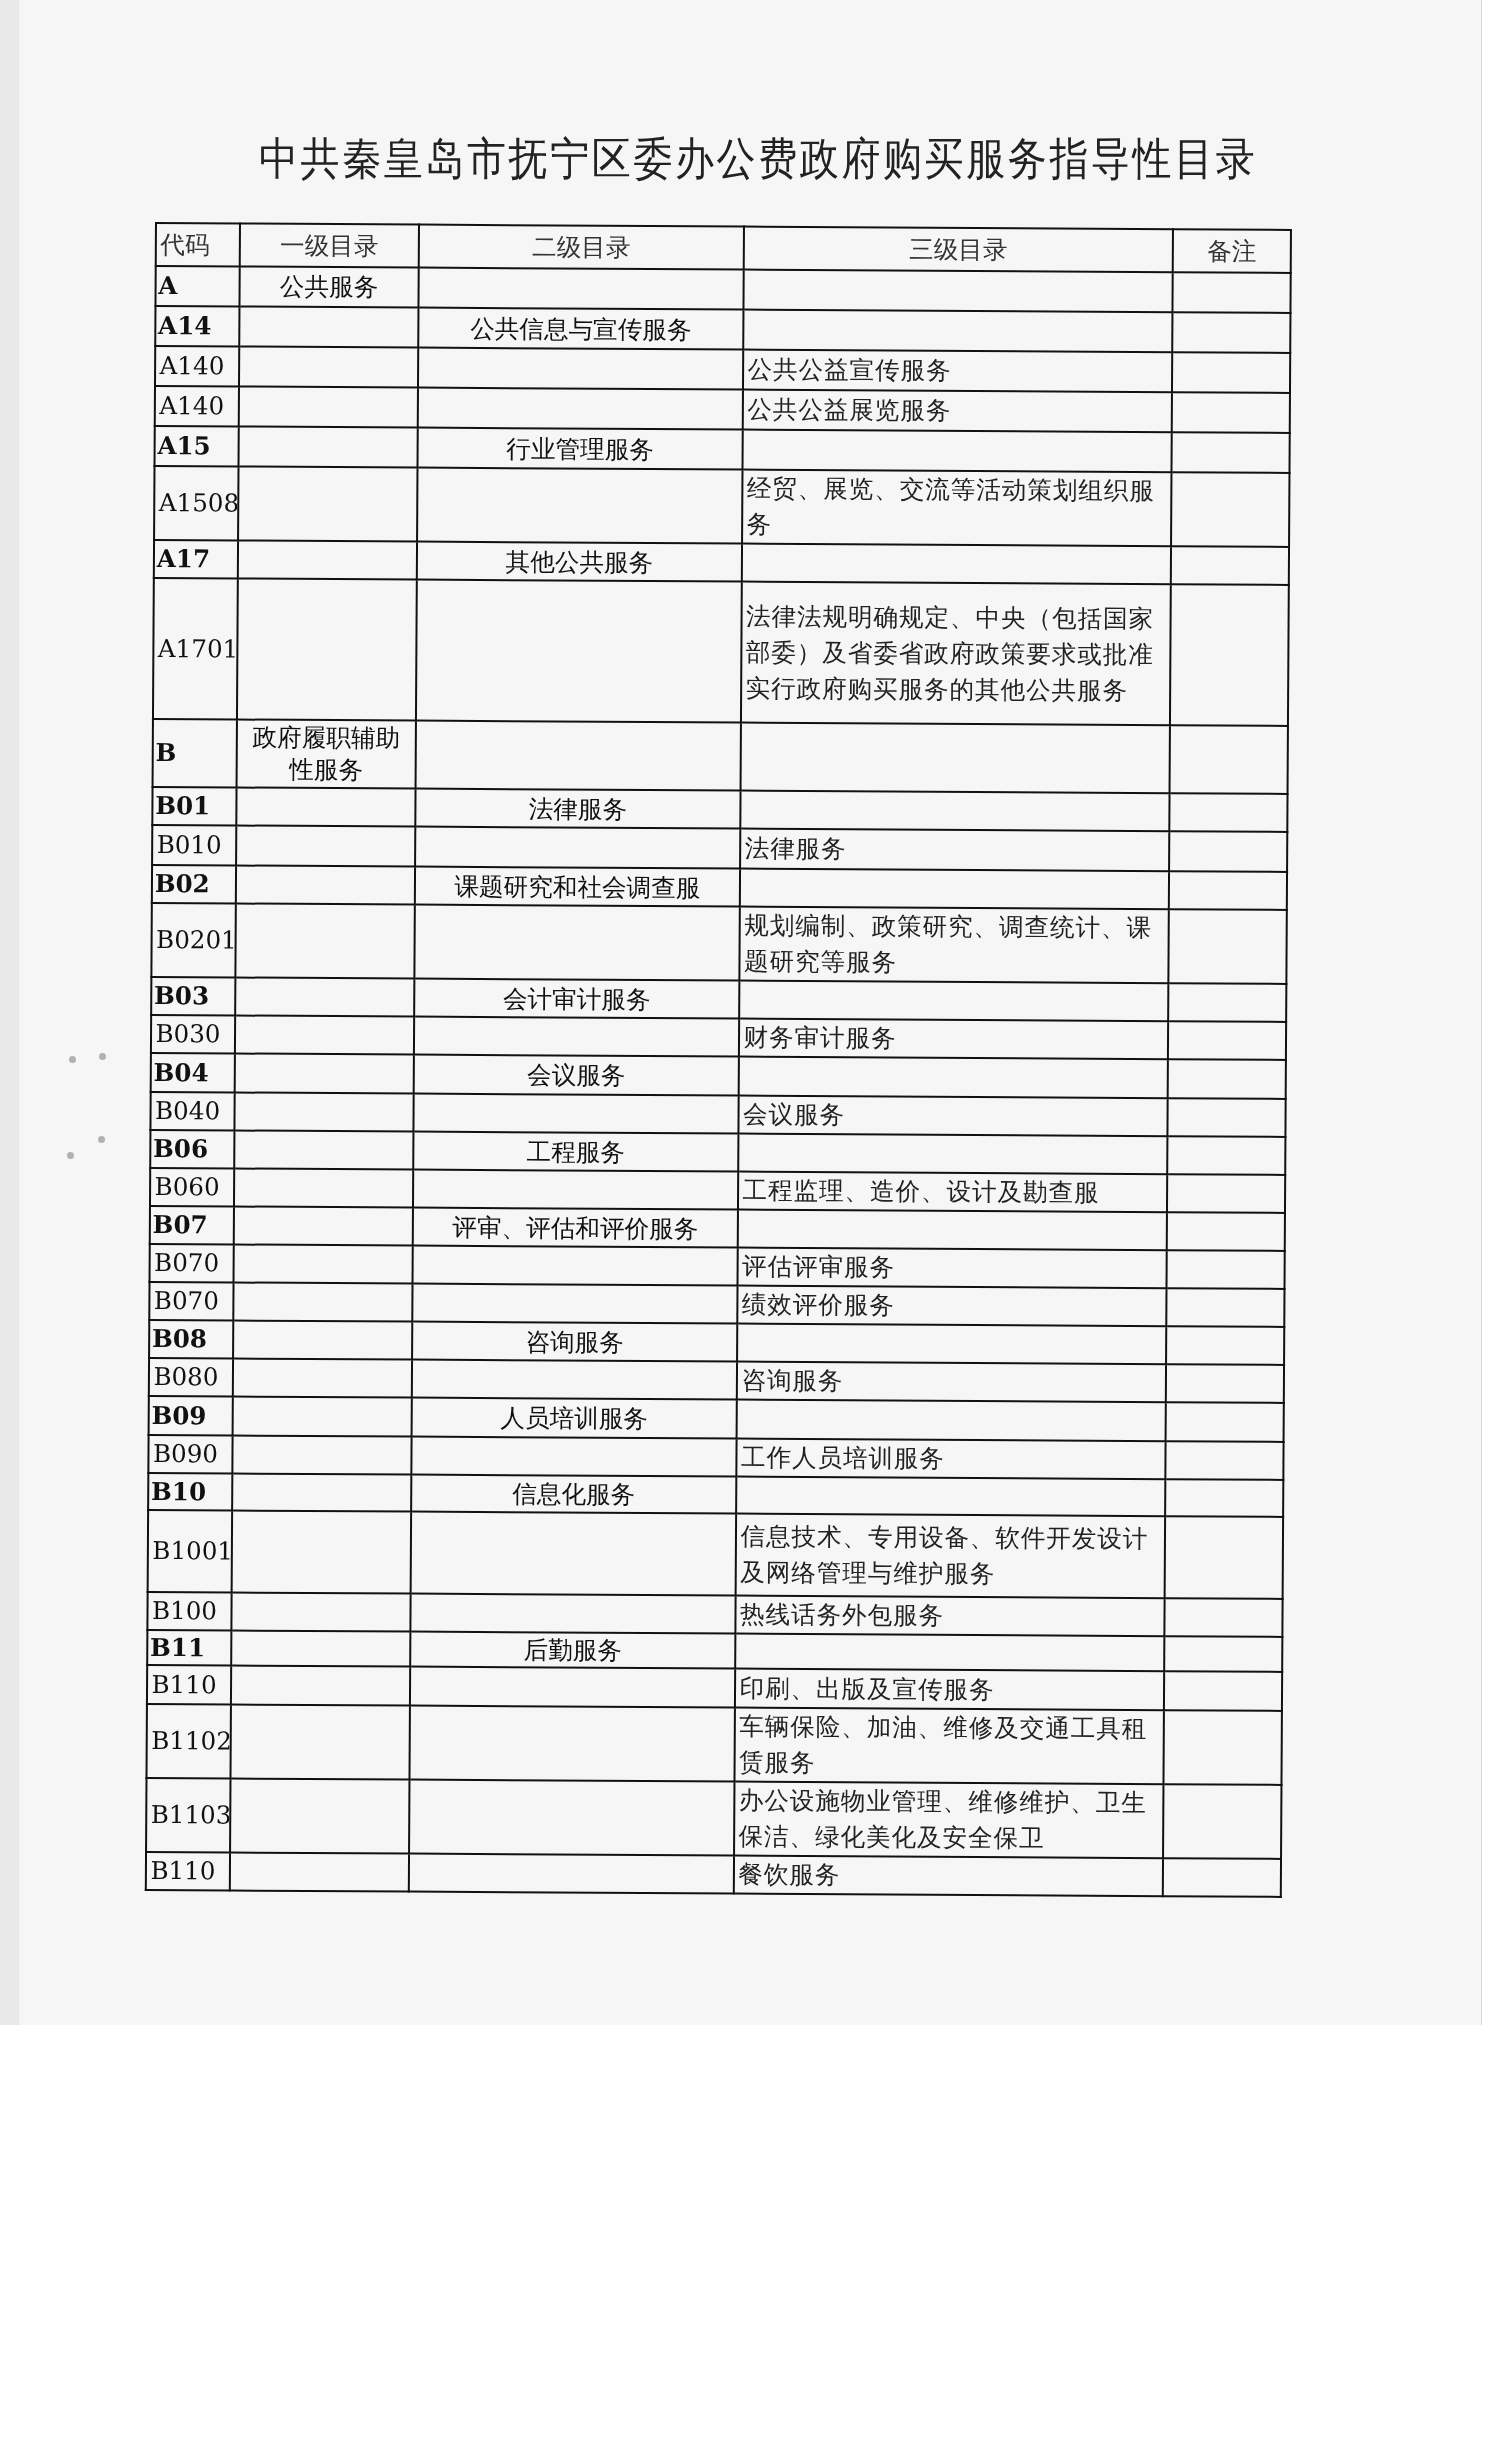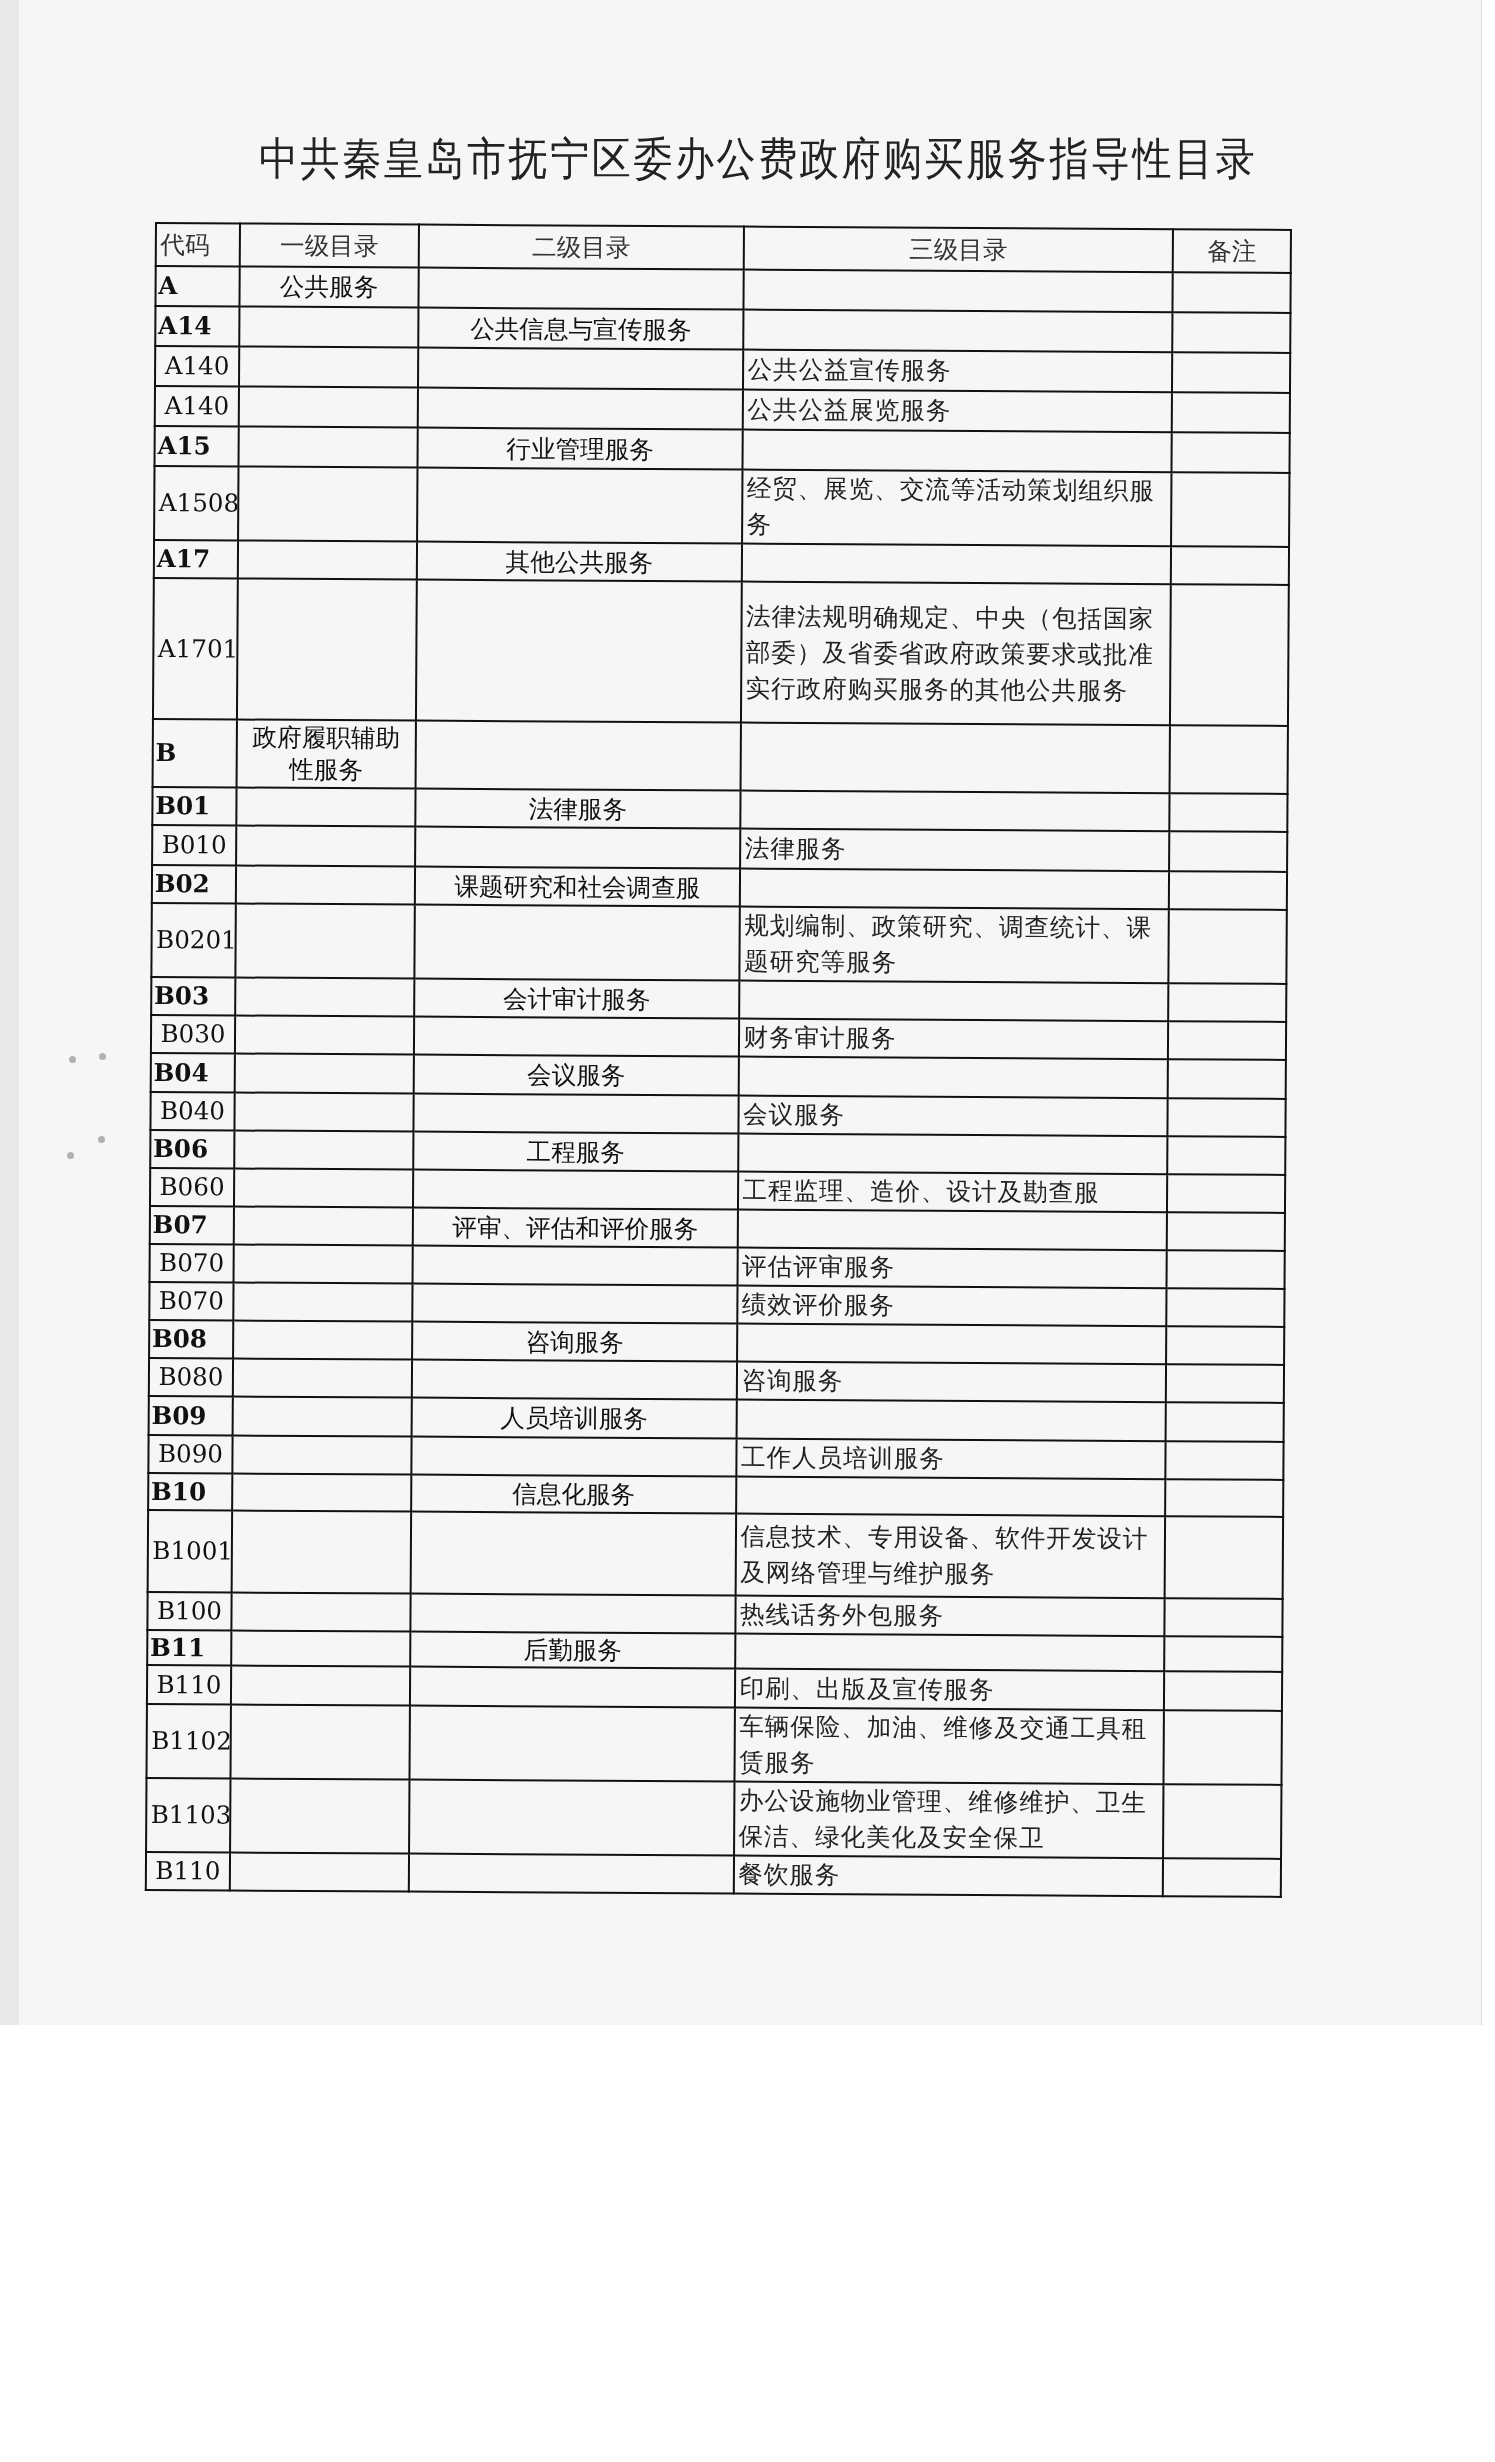--- a/index.html
+++ b/index.html
@@ -42,21 +42,21 @@
   col.c-l3 { width: 429px; }
   col.c-note { width: 118px; }
 
   th {
     font-family: "DejaVu Sans", "Liberation Sans", sans-serif;
     font-size: 24.6px; color: #333; height: 41px; text-align: center;
   }
   th.h-code { text-align: left; padding-left: 3.5px; }
   th.h-note { vertical-align: bottom; padding-bottom: 1.8px; }
 
-  td.code { font-size: 24.6px; line-height: 30px; text-align: center; }
+  td.code { font-size: 24.6px; line-height: 30px; }
   td.code.bold { font-weight: bold; text-align: left; padding-left: 1.8px; }
   td.l1 {
     font-family: "DejaVu Sans", "Liberation Sans", sans-serif;
     font-size: 24.6px; font-weight: bold; text-align: center; line-height: 32px;
   }
   td.l2 {
     font-family: "DejaVu Sans", "Liberation Sans", sans-serif;
     font-size: 24.6px; font-weight: bold; text-align: center; white-space: nowrap;
     vertical-align: bottom; padding-bottom: 0;
   }

